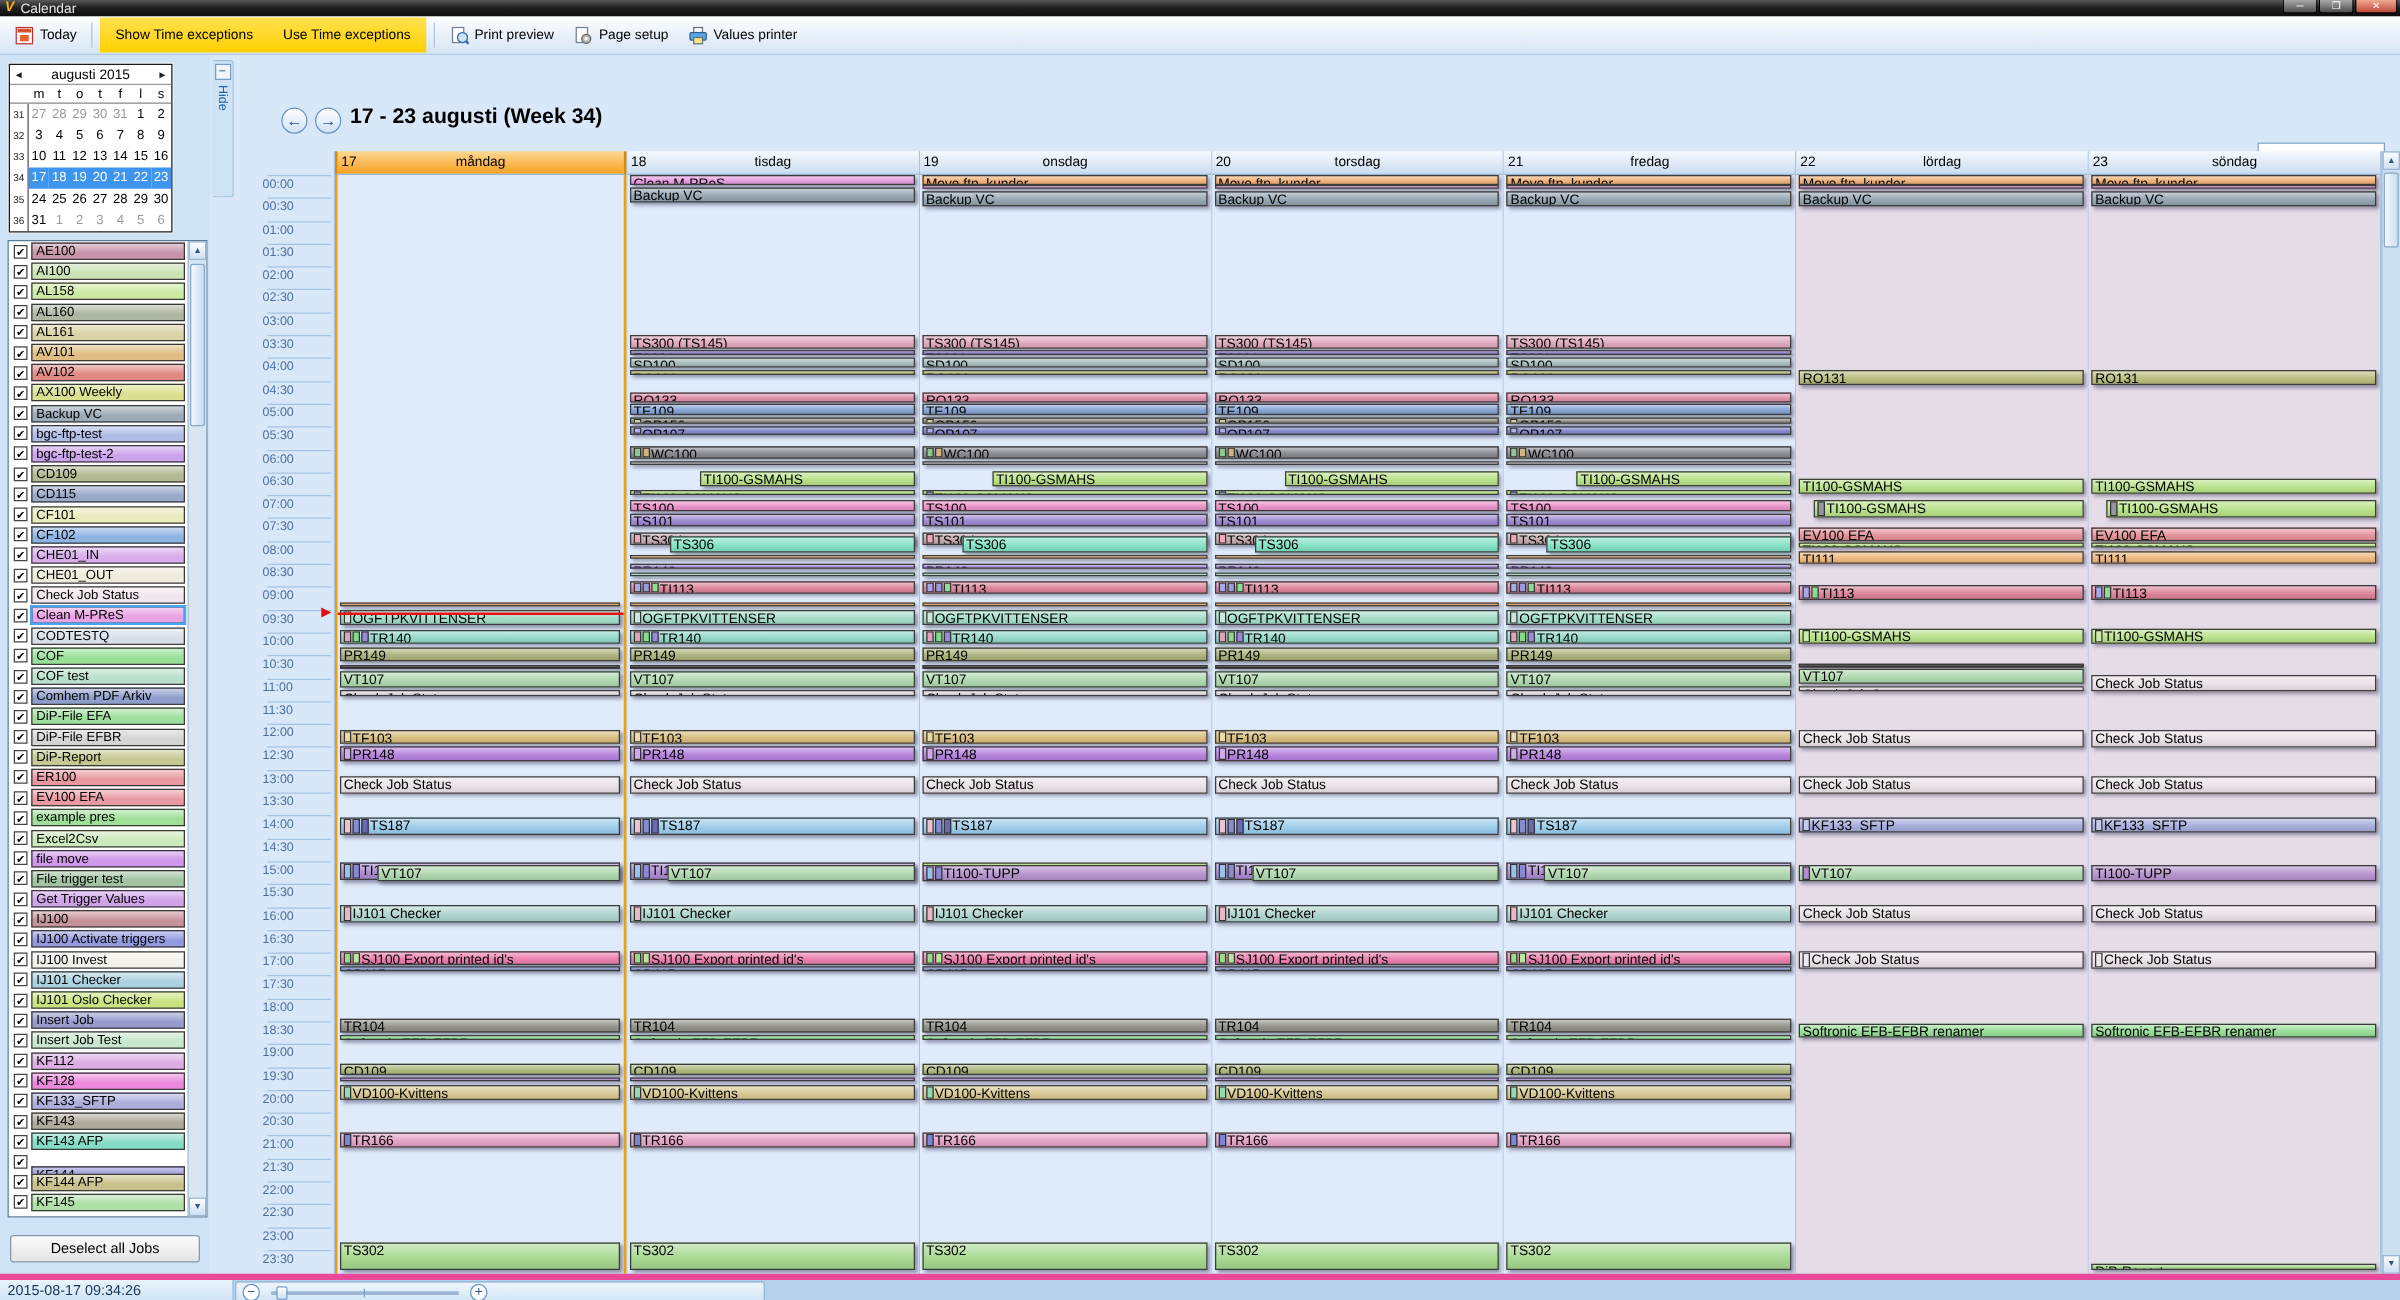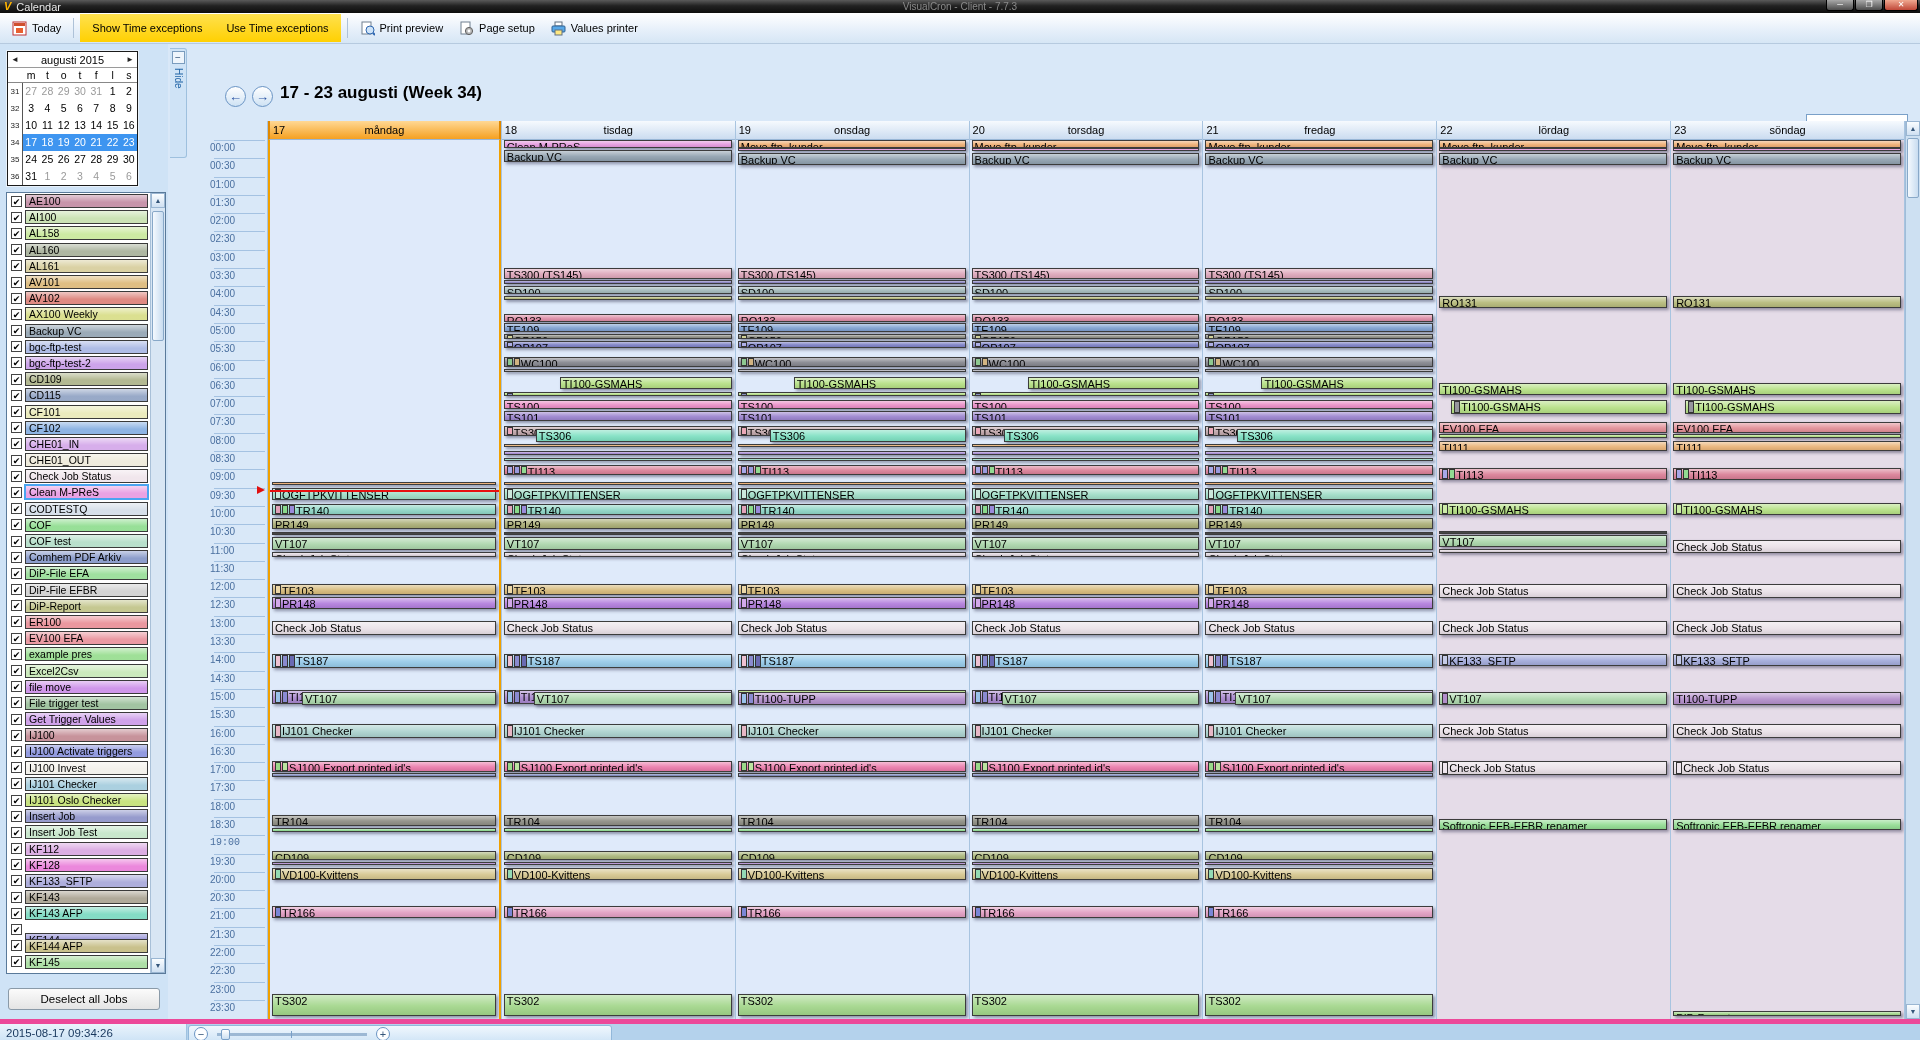--- a/index.html
+++ b/index.html
@@ -93,21 +93,20 @@
   .ztrack{width:150px;height:3px;background:#9cb8d4;position:relative;margin:0 4px}
   .zthumb{position:absolute;left:4px;top:-4px;width:9px;height:11px;background:linear-gradient(#fff,#cde0f2);border:1px solid #7aa0c8;border-radius:2px}
   .ztick{position:absolute;left:74px;top:-2px;width:1px;height:7px;background:#7aa0c8}
 </style>
 </head>
 <body>
 
 <div id="titlebar">
   <span class="vc-logo">V</span>
   <span id="win-title">Calendar</span>
-  <span id="app-title">VisualCron - Client - 7.7.3</span>
   <span class="winbtns">
     <span class="wbtn">─</span>
     <span class="wbtn">❐</span>
     <span class="wbtn close">✕</span>
   </span>
 </div>
 
 <div id="toolbar">
   <span class="tbtn">
     <svg class="ticon" width="15" height="15">
@@ -540,21 +539,21 @@
         </div>
         <div class="grow" style="height: 18.3px;">
           <span>17:30</span>
         </div>
         <div class="grow" style="height: 18.3px;">
           <span>18:00</span>
         </div>
         <div class="grow" style="height: 18.3px;">
           <span>18:30</span>
         </div>
-        <div class="grow" style="height: 18.3px; font-family: Liberation Mono, monospace;">
+        <div class="grow" style="height: 18.3px;">
           <span>19:00</span>
         </div>
         <div class="grow" style="height: 18.3px;">
           <span>19:30</span>
         </div>
         <div class="grow" style="height: 18.3px;">
           <span>20:00</span>
         </div>
         <div class="grow" style="height: 18.3px;">
           <span>20:30</span>

